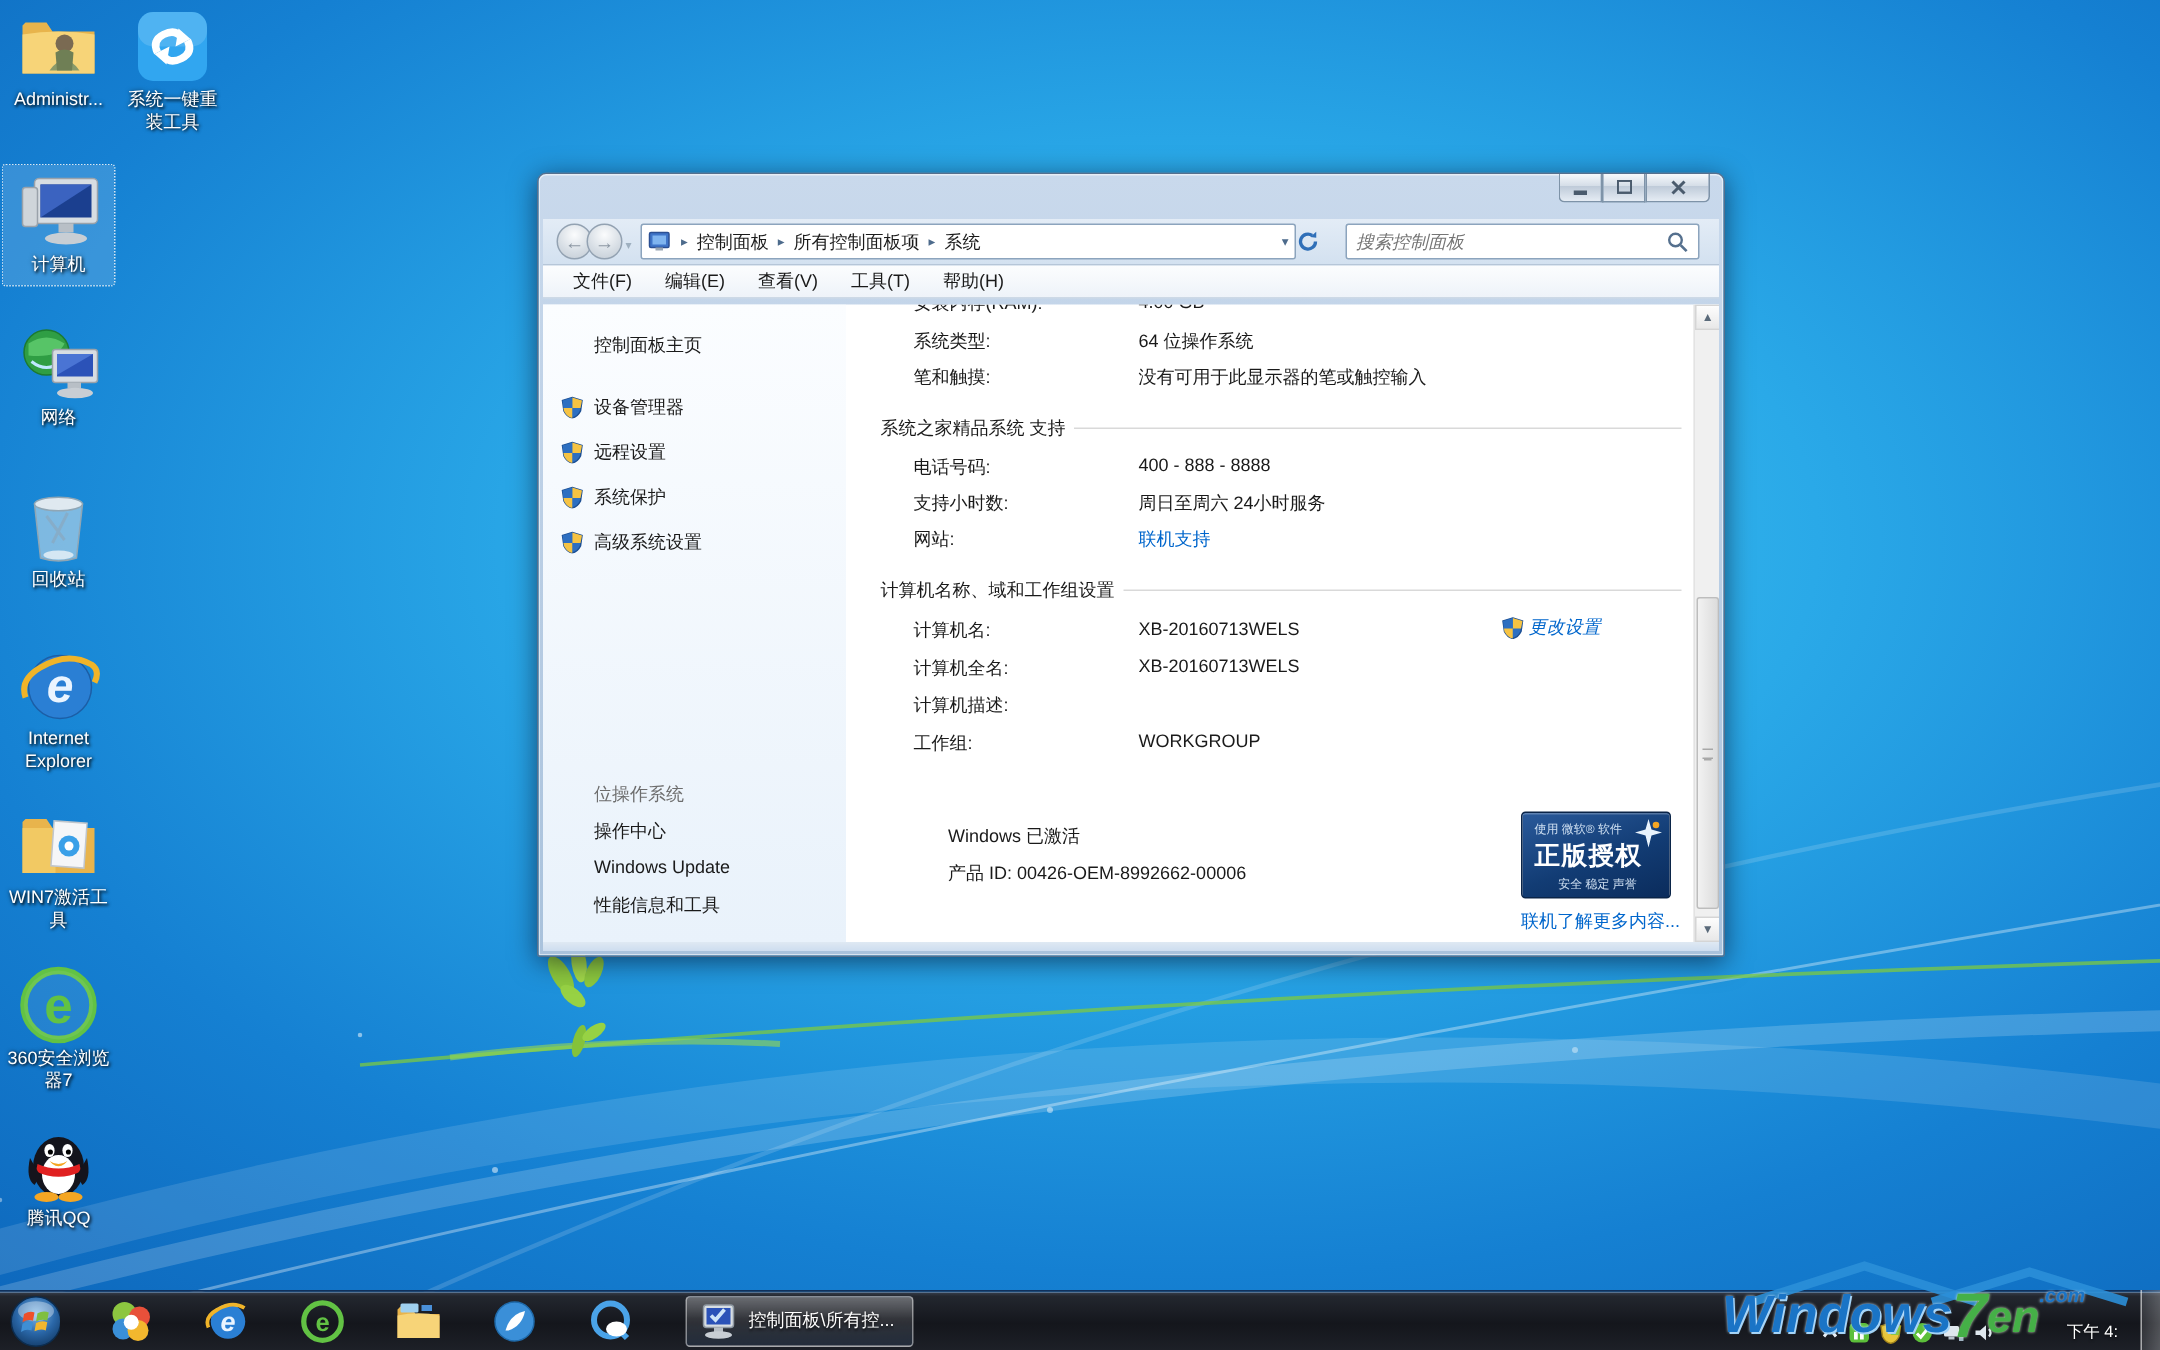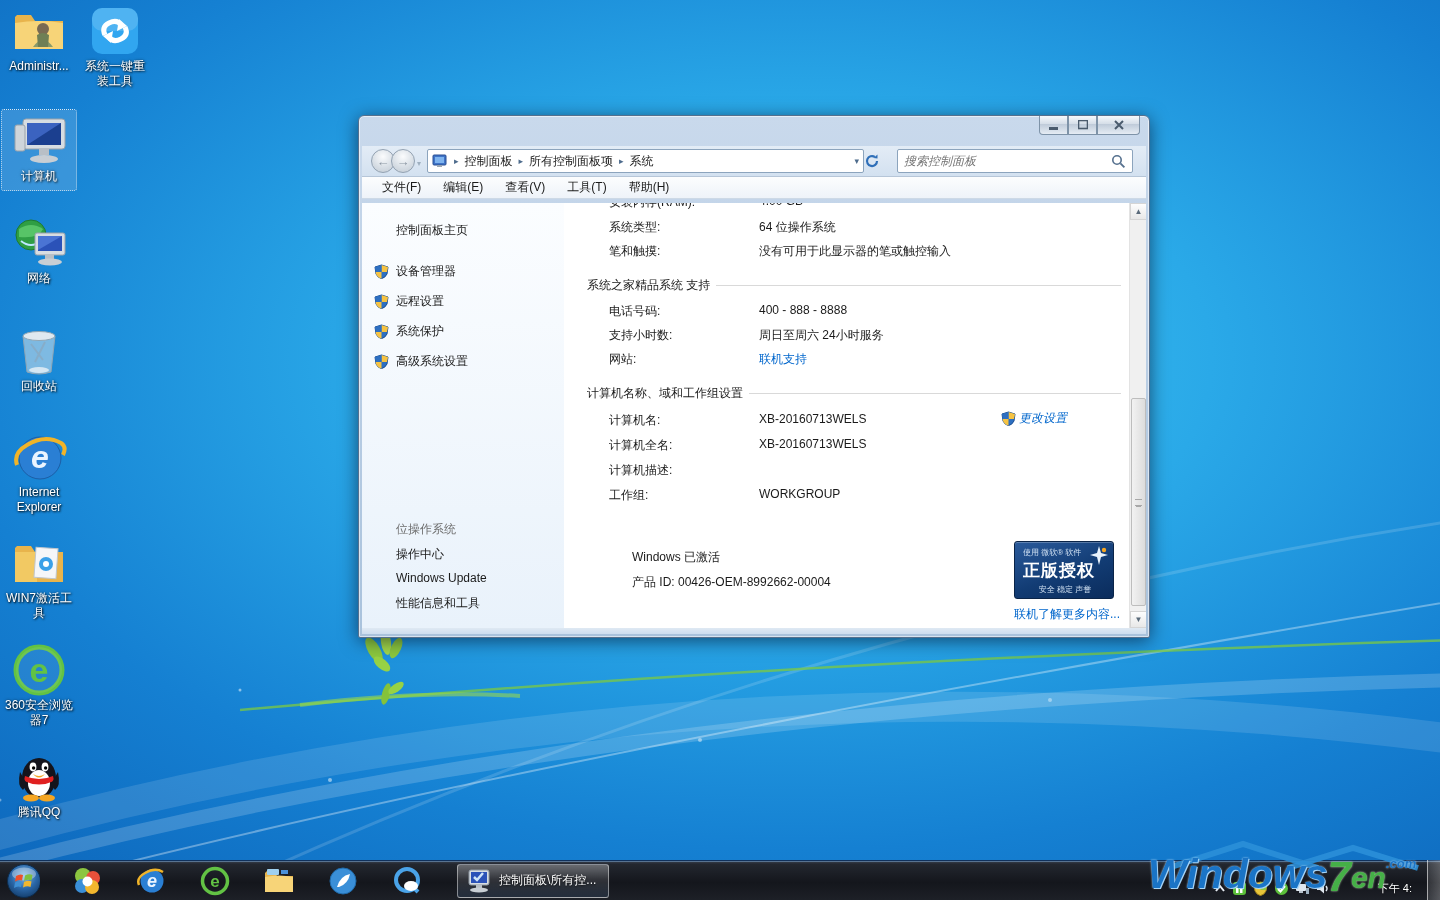--- a/index.html
+++ b/index.html
@@ -75,21 +75,21 @@
     background:linear-gradient(rgba(255,255,255,.32),rgba(255,255,255,.12) 45%,rgba(60,90,130,.25));
     border:1px solid rgba(255,255,255,.45);border-radius:3px;}
   .taskbtn span{color:#fff;font-size:12px;margin-left:7px;white-space:nowrap;overflow:hidden;text-overflow:ellipsis;text-shadow:0 1px 2px rgba(0,0,0,.8);}
   .tray{position:absolute;right:110px;bottom:4px;display:flex;align-items:center;gap:6px;}
   .clock{position:absolute;right:28px;bottom:5px;color:#fff;font-size:11px;text-align:center;line-height:14px;text-shadow:0 1px 2px rgba(0,0,0,.7);}
   .showdesk{position:absolute;right:0;bottom:0;width:13px;height:40px;background:linear-gradient(90deg,rgba(255,255,255,.12),rgba(255,255,255,.25));
     border-left:1px solid rgba(255,255,255,.5);}
   
   #wmark{position:absolute;right:2px;bottom:0;width:300px;height:62px;pointer-events:none;}
   .wmtext{position:absolute;left:10px;bottom:2px;white-space:nowrap;font-weight:bold;font-style:italic;}
-  .wm-blue{font-size:41px;color:#1a74c6;text-shadow:0 0 2px #bfe2ff,1px 1px 0 #9fd0f5;}
+  .wm-blue{font-size:35px;color:#1a74c6;text-shadow:0 0 2px #bfe2ff,1px 1px 0 #9fd0f5;}
   .wm-7{font-size:42px;color:#45b047;text-shadow:0 0 2px #d6f5c8;position:relative;top:3px;}
   .wm-green{font-size:30px;color:#45b047;text-shadow:0 0 2px #d6f5c8;}
   .wm-com{font-size:13px;color:#1a74c6;vertical-align:20px;text-shadow:0 0 2px #bfe2ff;}
 </style>
 </head>
 <body>
 
 <div id="screen">
 
   <svg width="1440" height="900" style="position:absolute;left:0;top:0;">
@@ -421,21 +421,21 @@
         </div>
         <div class="crow" style="top:284px;">
           <span class="clabel">工作组:</span>
             <span class="cvalue">WORKGROUP</span>
         </div>
 
         <div class="crow" style="top:346px;left:68px;">
           <span>Windows 已激活</span>
         </div>
         <div class="crow" style="top:371px;left:68px;">
-          <span>产品 ID: 00426-OEM-8992662-00004</span>
+          <span>产品 ID: 00426-OEM-8992662-00006</span>
         </div>
 
         <div class="badge">
           <svg class="bstar" width="22" height="22">
               <path d="M11,1 L13,8 L20,10 L13,12 L11,20 L9,12 L2,10 L9,8 Z" fill="#e9f3fc"></path>
               <circle cx="16" cy="5" r="2.2" fill="#f5a623"></circle>
             </svg>
           <div class="b1">使用 微软® 软件</div>
           <div class="b2">正版授权</div>
           <div class="b3">安全 稳定 声誉</div>

